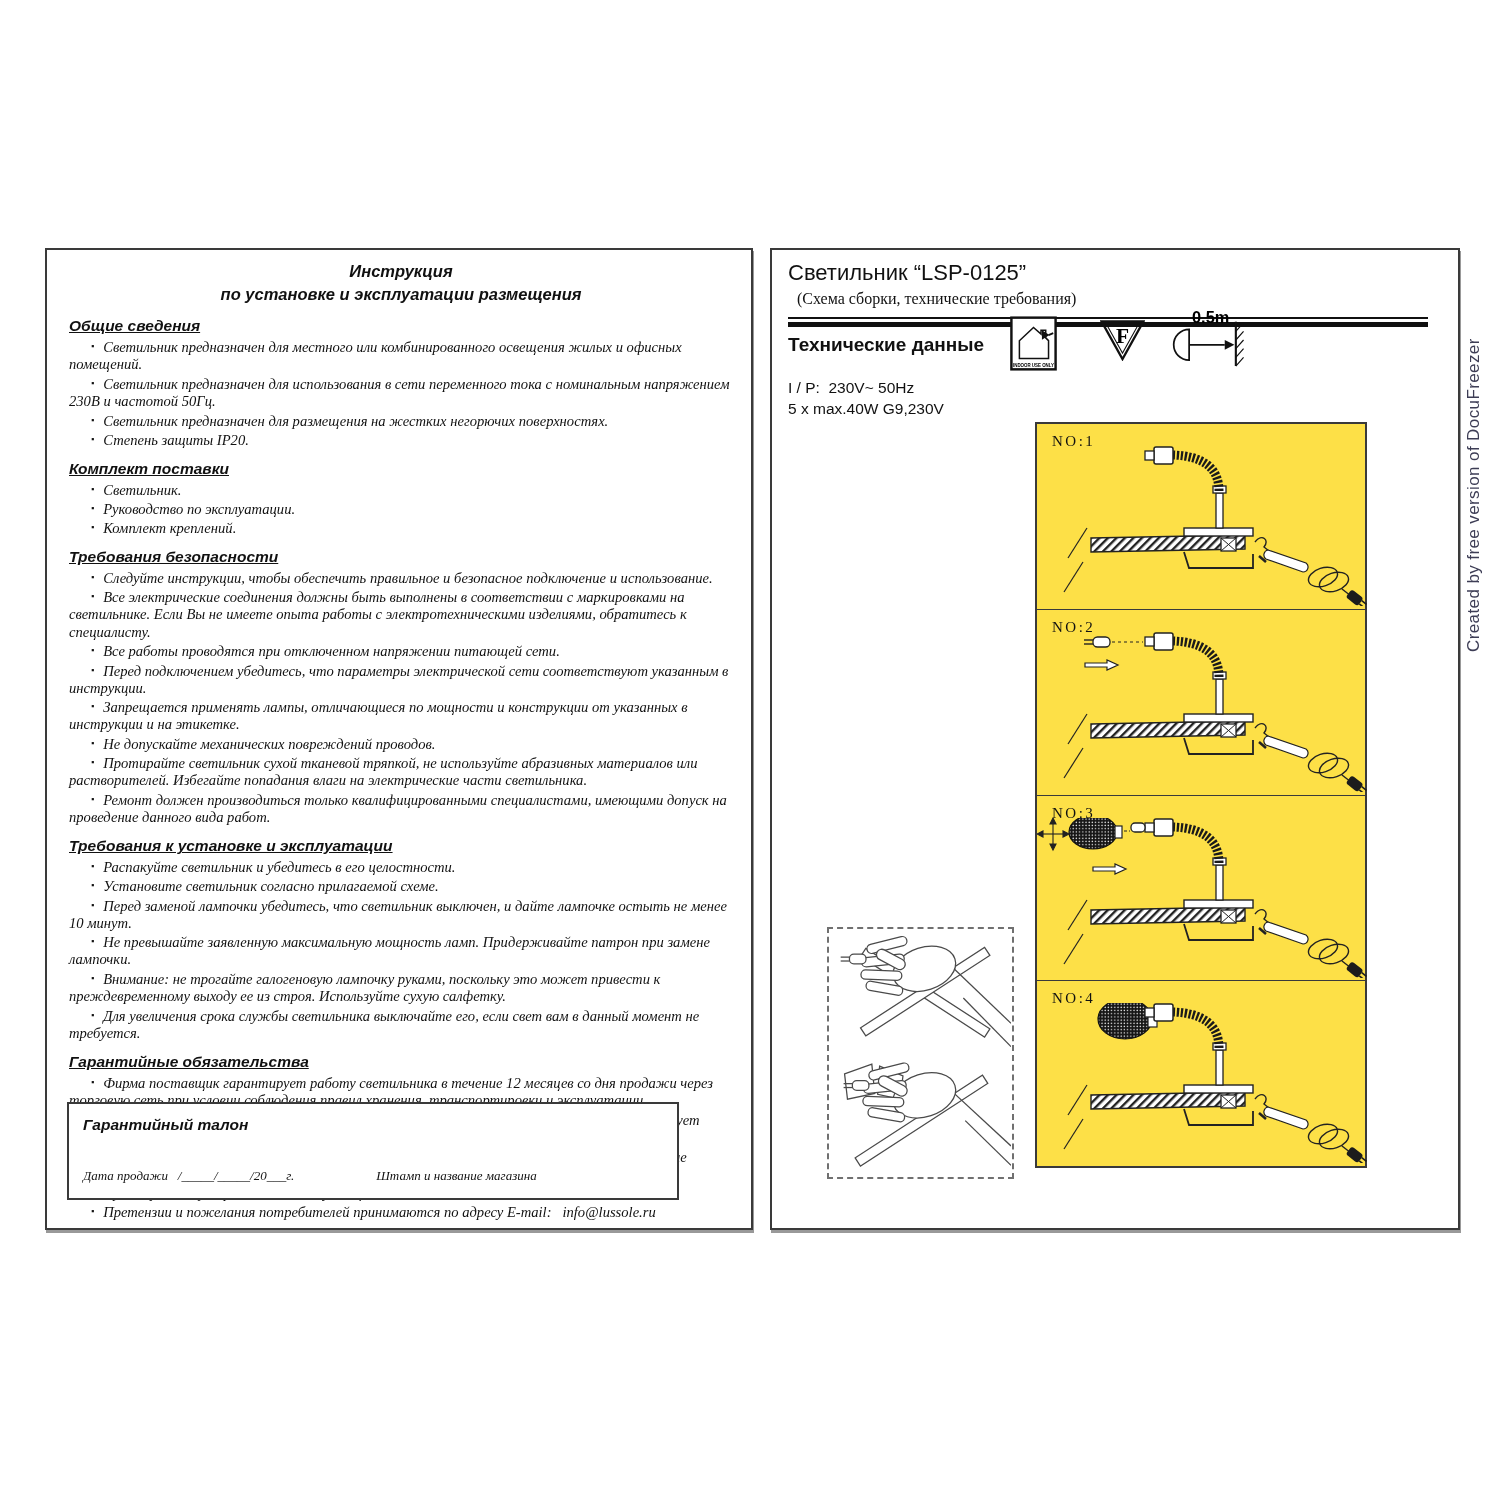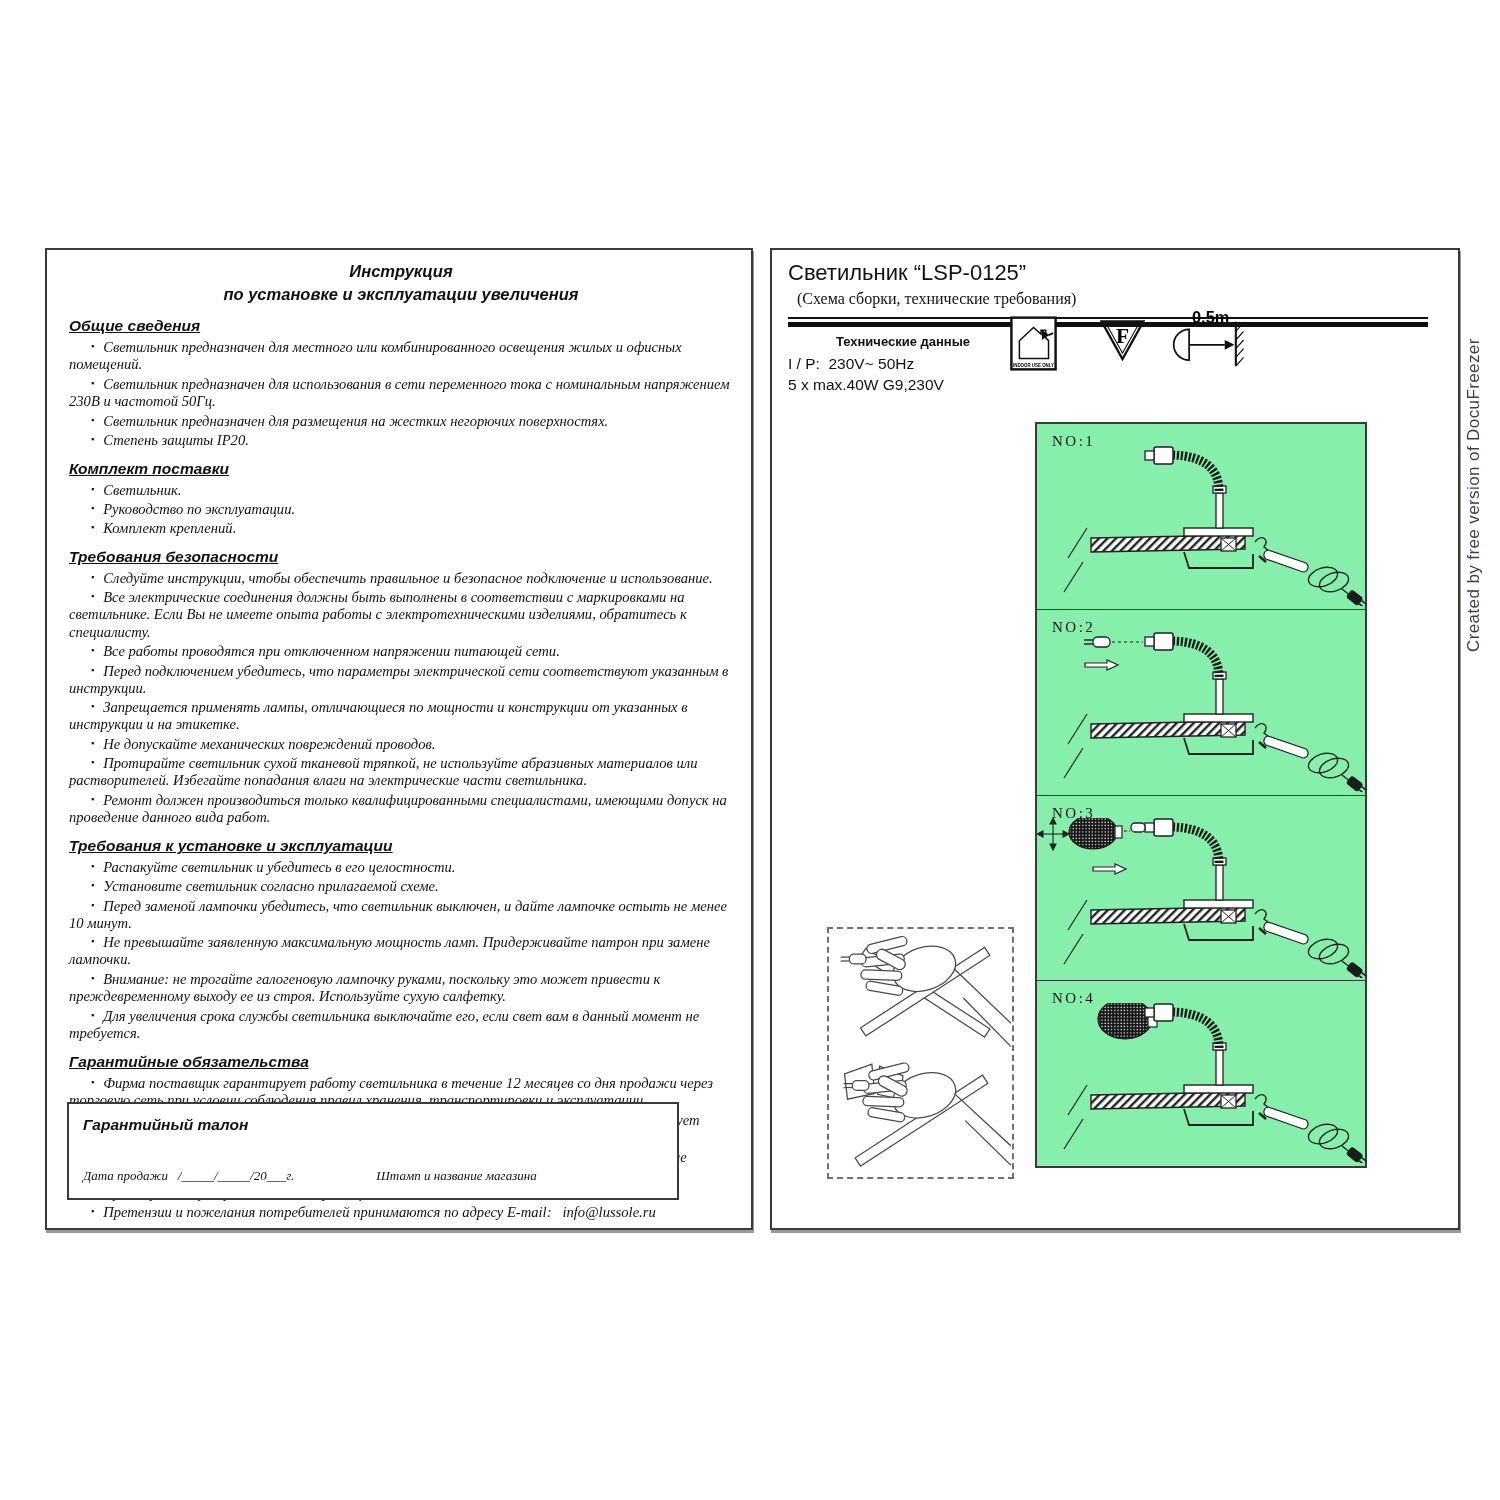--- a/index.html
+++ b/index.html
@@ -47,30 +47,30 @@
   .rtitle{
     font-family:"Liberation Sans",sans-serif;font-weight:normal;
     font-size:22px;margin:2px 0 0;
   }
   .rsub{font-size:16px;margin:4px 9px 0;}
   .rule{
     margin-top:9px;width:640px;height:3px;background:#fff;
     border-top:2px solid #101010;border-bottom:5px solid #101010;
   }
   .tech{margin-top:7px;font-family:"Liberation Sans",sans-serif;width:230px;}
-  .tech h4{font-size:13px;margin:0 0 4px;text-align:center;}
+  .tech h4{font-size:19px;margin:0 0 21px;}
   .tech div{font-size:15.5px;line-height:21px;}
   .icon{position:absolute;}
   #icon-indoor{left:238px;top:66px;}
   #icon-f{left:328px;top:70px;}
   #icon-dist{left:394px;top:58px;}
 
   .diagram-box{
     position:absolute;left:263px;top:172px;width:332px;height:746px;
-    border:2px solid #3a3a3a;box-sizing:border-box;background:#86efac;
+    border:2px solid #3a3a3a;box-sizing:border-box;background:#fde047;
     display:flex;flex-direction:column;
   }
   .panel{position:relative;flex:1;border-bottom:1.5px solid #3a3a3a;}
   .panel:last-child{border-bottom:none;}
   .panel .lbl{
     position:absolute;left:15px;top:9px;font-size:15px;letter-spacing:2.5px;
   }
   .panel .art{position:absolute;left:0;top:22px;width:330px;height:160px;}
 
   .hands-box{
@@ -84,21 +84,21 @@
     font-family:"Liberation Sans",sans-serif;font-size:17px;letter-spacing:.4px;
     text-align:center;
   }
 </style>
 </head>
 <body>
 
 <div class="page" id="left-page">
   <div class="doc-title">
     <div>Инструкция</div>
-    <div>по установке и эксплуатации увеличения</div>
+    <div>по установке и эксплуатации размещения</div>
   </div>
 
   <h3 class="sec">Общие сведения</h3>
   <p class="b">Светильник предназначен для местного или комбинированного освещения жилых и офисных помещений.</p>
   <p class="b">Светильник предназначен для использования в сети переменного тока с номинальным напряжением 230В и частотой 50Гц.</p>
   <p class="b">Светильник предназначен для размещения на жестких негорючих поверхностях.</p>
   <p class="b">Степень защиты IP20.</p>
 
   <h3 class="sec">Комплект поставки</h3>
   <p class="b">Светильник.</p>

